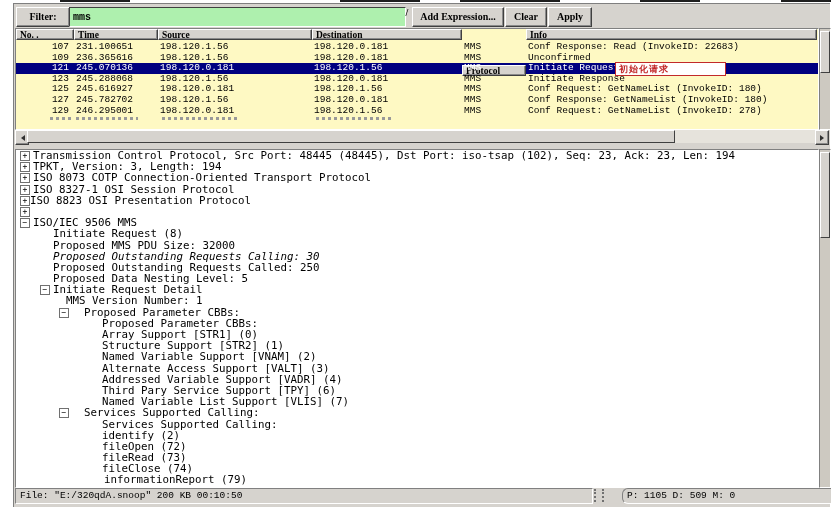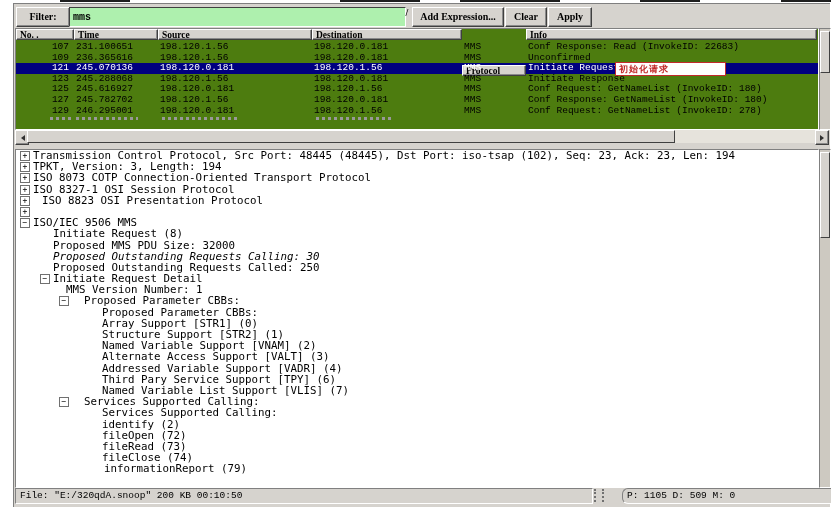--- a/index.html
+++ b/index.html
@@ -25,21 +25,21 @@
         border:1px solid;border-color:#404040 #ffffff #ffffff #404040;
         font:bold 10px "Liberation Mono",monospace;color:#000;padding:1px 0 0 3px;box-sizing:content-box;}
   #filter-entry input{background:transparent;border:none;outline:none;width:100%;height:100%;
         font:bold 10px "Liberation Mono",monospace;padding:0;}
   #slash{left:389px;width:8px;border:none;background:none;box-shadow:none;font:bold 10px "Liberation Serif",serif;}
   #add-expr{left:398px;width:90px;}
   #clear-btn{left:491px;width:40px;}
   #apply-btn{left:534px;width:42px;}
 
   
-  .packet-list{position:absolute;left:1px;top:24px;width:802px;height:100px;background:#4d7c0f;
+  .packet-list{position:absolute;left:1px;top:24px;width:802px;height:100px;background:#fef9c3;
         border:1px solid;border-color:#808080 #fff #fff #808080;overflow:hidden;}
   .plheader{display:flex;height:13px;}
   .plheader .hcell{height:11px;font:bold 9.5px "Liberation Serif",serif;padding-left:3px;
         overflow:hidden;white-space:nowrap;line-height:11px;flex:0 0 auto;box-sizing:border-box;}
   .prow{display:flex;height:10.6px;font:9.5px "Liberation Mono",monospace;line-height:10.6px;
         white-space:nowrap;color:#000;}
   .prow .cell{flex:0 0 auto;overflow:hidden;padding-left:2px;box-sizing:border-box;}
   .prow .num{text-align:right;padding-right:5px;padding-left:0;}
   .prow.sel{background:#000080;color:#ffffff;}
   .prow.partial{height:10px;
@@ -207,40 +207,43 @@
       <div class="tline">
         <span class="exp" style="left: 4px;">+</span>
         <span class="ttext" style="left: 17px;">ISO 8073 COTP Connection-Oriented Transport Protocol</span>
       </div>
       <div class="tline">
         <span class="exp" style="left: 4px;">+</span>
         <span class="ttext" style="left: 17px;">ISO 8327-1 OSI Session Protocol</span>
       </div>
       <div class="tline">
         <span class="exp" style="left: 4px;">+</span>
-        <span class="ttext" style="left: 26px;">ISO 8823 OSI Presentation Protocol</span>
+        <span class="ttext" style="left: 14px;">ISO 8823 OSI Presentation Protocol</span>
       </div>
       <div class="tline">
         <span class="exp" style="left: 4px;">+</span>
       </div>
       <div class="tline">
         <span class="exp" style="left: 4px;">−</span>
         <span class="ttext" style="left: 17px;">ISO/IEC 9506 MMS</span>
       </div>
       <div class="tline">
         <span class="ttext" style="left: 37px;">Initiate Request (8)</span>
       </div>
       <div class="tline">
         <span class="ttext" style="left: 37px;">Proposed MMS PDU Size:  32000</span>
       </div>
       <div class="tline">
         <span class="ttext" style="left: 37px; font-style: italic;">Proposed Outstanding Requests Calling:   30</span>
       </div>
       <div class="tline">
         <span class="ttext" style="left: 37px;">Proposed Outstanding Requests Called:  250</span>
+      </div>
+      <div class="tline">
+        <span class="ttext" style="left: 37px;">Proposed Data Nesting Level:  5</span>
       </div>
       <div class="tline">
         <span class="exp" style="left: 24px;">−</span>
         <span class="ttext" style="left: 37px;">Initiate Request Detail</span>
       </div>
       <div class="tline">
         <span class="ttext" style="left: 50px;">MMS Version Number: 1</span>
       </div>
       <div class="tline">
         <span class="exp" style="left: 43px;">−</span>

